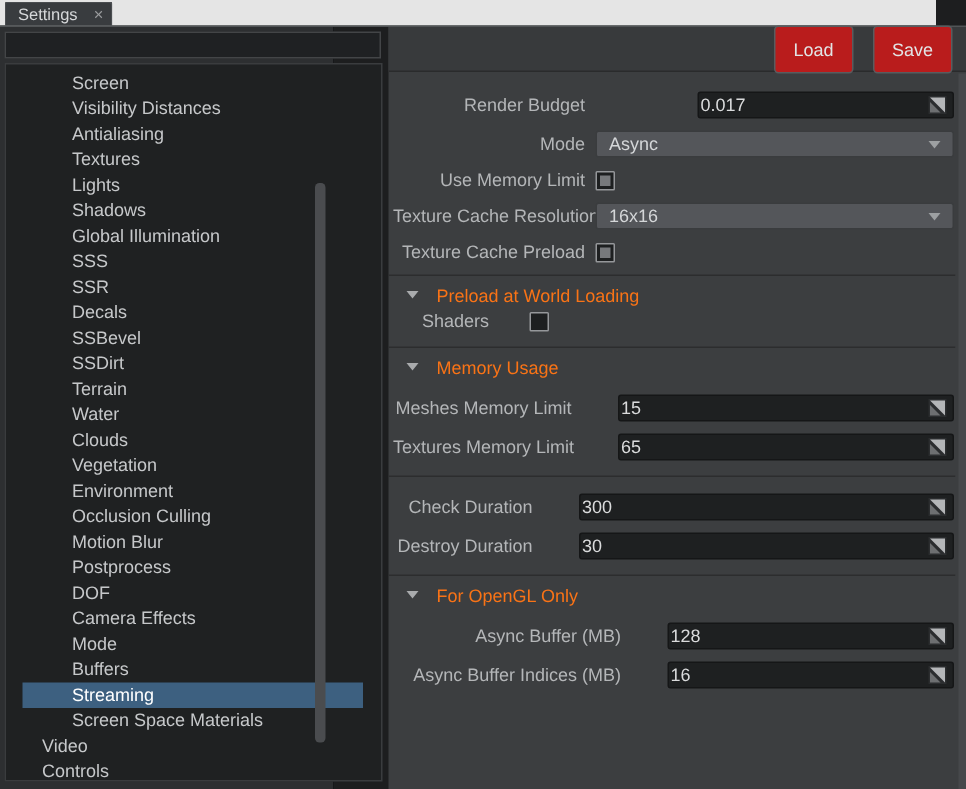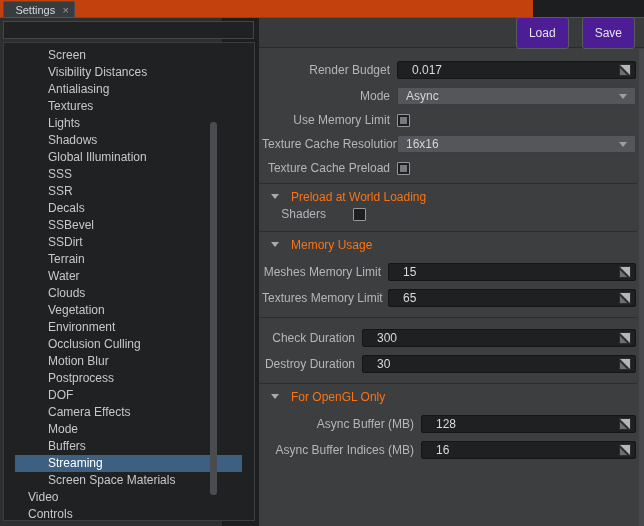--- a/index.html
+++ b/index.html
@@ -5,21 +5,21 @@
   html,body{margin:0;padding:0;}
   body{
     width:644px;height:526px;overflow:hidden;position:relative;
     background:#1d1e1f;
     font-family:"Liberation Sans", sans-serif;
     font-size:12px;
     -webkit-font-smoothing:antialiased;
     user-select:none;
   }
   
-  #tabbar{position:absolute;left:0;top:0;width:533px;height:17px;background:#c2410c;text-align:center;}
+  #tabbar{position:absolute;left:0;top:0;width:624px;height:17px;background:#e5e5e5;}
   #tab{
     position:absolute;left:3px;top:1px;height:16px;width:72px;
     background:#393c3f;border:1px solid #4a4d50;border-bottom:none;
     border-top-left-radius:2px;border-top-right-radius:2px;
     box-sizing:border-box;display:flex;align-items:center;padding:0 5px 0 8px;
     color:#d6d8da;font-size:11px;
   }
   #tab .title{flex:1;}
   #tab .close{color:#9a9c9e;font-size:11px;line-height:10px;margin-left:4px;cursor:pointer;}
   #topline{position:absolute;left:0;top:17px;width:644px;height:1px;background:#515456;}
@@ -42,41 +42,41 @@
   .item.lv0{padding-left:13px;}
   .item.selected{background:var(--sel,#3d6080);color:#ffffff;}
   #lscroll{position:absolute;right:5px;top:104px;width:7px;height:373px;background:#4a4c4f;border-radius:3px;}
   
   #rightpanel{position:absolute;left:259px;top:18px;right:0;bottom:0;background:#3c3e40;}
   #rheader{
     position:absolute;left:0;top:0;right:0;height:30px;background:#383a3c;border-bottom:1px solid #2a2b2c;
     display:flex;align-items:center;justify-content:flex-end;gap:13px;padding-right:9px;box-sizing:border-box;
   }
   .btn{
-    min-width:50px;height:32px;box-sizing:border-box;background:#4c1d95;border:1px solid #595c5f;
+    min-width:50px;height:32px;box-sizing:border-box;background:#b91c1c;border:1px solid #595c5f;
     border-radius:3px;color:#e2e4e5;font-size:12px;display:flex;align-items:center;justify-content:center;
     padding:0 12px;cursor:pointer;
   }
   #rcontent{position:absolute;left:0;top:31px;right:7px;bottom:0;padding:12px 1px 0 3px;display:flex;flex-direction:column;overflow:hidden;}
   #rscroll{position:absolute;right:0;top:31px;width:5px;bottom:0;background:#46484b;}
   
   .row{display:flex;align-items:center;height:18px;margin-top:8px;flex:none;}
   .row.cbrow{height:14px;}
   .row.first{margin-top:11px;}
   .row.cbfirst{margin-top:3px;gap:20px;}
-  .row.top0{margin-top:0;}
+  .row.top0{margin-top:0;gap:44px;}
   .lbl{box-sizing:border-box;text-align:right;padding-right:7px;color:#b4b6b8;white-space:nowrap;flex:none;}
   .sec0 .lbl{width:135px;}
   .sec1 .lbl{width:71px;}
   .sec2 .lbl{width:126px;}
   .sec3 .lbl{width:100px;}
   .sec4 .lbl{width:159px;}
   .field{
     flex:1;height:18px;box-sizing:border-box;background:#1e2021;border:1px solid #151617;border-radius:2px;
-    display:flex;align-items:center;padding:0 4px 0 14px;color:#dadbdc;cursor:text;
+    display:flex;align-items:center;padding:0 4px 0 1px;color:#dadbdc;cursor:text;margin-left:24px;
   }
   .field .val{flex:1;}
   .drag{width:12px;height:12px;background:#2b2d2f;position:relative;flex:none;cursor:ew-resize;}
   .drag .t1{position:absolute;top:1px;right:1px;width:0;height:0;border-top:10px solid #b4b6b8;border-left:10px solid transparent;}
   .drag .t2{position:absolute;bottom:1px;left:1px;width:0;height:0;border-bottom:7px solid #6d6f71;border-right:7px solid transparent;}
   .dropdown{
     flex:1;height:18px;box-sizing:border-box;background:#54565a;border:1px solid #3a3c3e;border-radius:2px;
     display:flex;align-items:center;padding:0 8px;color:#d4d6d8;cursor:pointer;
   }
   .dropdown .val{flex:1;}

